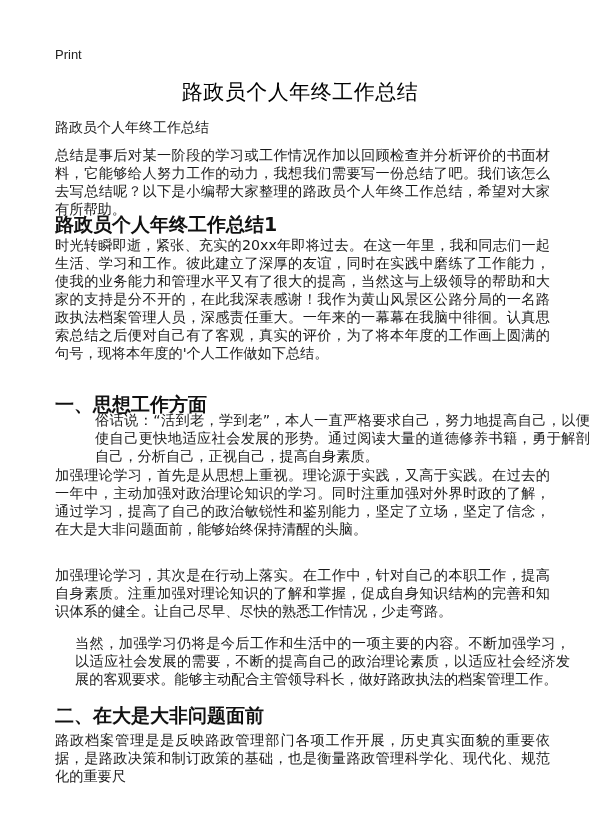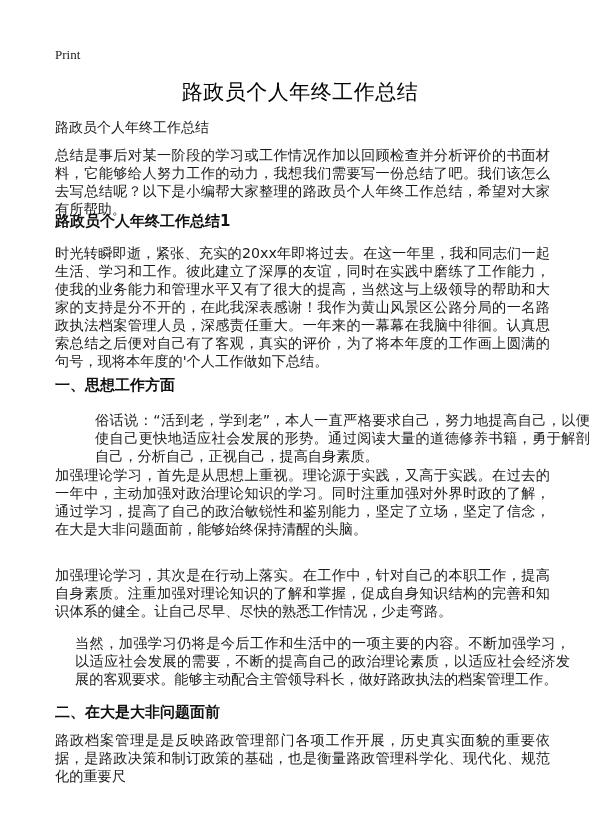--- a/index.html
+++ b/index.html
@@ -3,50 +3,50 @@
 <meta charset="utf-8">
 <style>
   html, body { margin: 0; padding: 0; background: #ffffff; }
   body {
     width: 600px; height: 828px; overflow: hidden; position: relative;
     color: #111111;
     font-family: "DejaVu Sans", "Liberation Sans", sans-serif;
   }
   .print-link {
     position: absolute; left: 55px; top: 47px;
-    font-family: Liberation Serif, serif;
+    font-family: Liberation Sans, sans-serif;
     font-size: 13px; color: #222;
   }
   .title {
     position: absolute; left: 0; width: 600px; top: 78px;
     text-align: center; font-size: 21px; font-weight: normal; color: #000;
     letter-spacing: 0.5px;
   }
   .subtitle { position: absolute; left: 55px; top: 119px; font-size: 14px; color: #222; }
   .body-text {
     position: absolute; left: 55px; width: 495px;
     font-size: 14.2px; line-height: 18px; color: #1a1a1a;
     text-align: justify; margin: 0;
   }
   .heading {
-    position: absolute; left: 55px; font-size: 15px; font-weight: bold; color: #111; margin: 0;
+    position: absolute; left: 55px; font-size: 19px; font-weight: bold; color: #111; margin: 0;
   }
 </style>
 </head>
 <body>
 
 <div class="print-link">Print</div>
 <h1 class="title" style="margin:0;">路政员个人年终工作总结</h1>
 <div class="subtitle">路政员个人年终工作总结</div>
 
 <p class="body-text" style="top:146px;">总结是事后对某一阶段的学习或工作情况作加以回顾检查并分析评价的书面材料，它能够给人努力工作的动力，我想我们需要写一份总结了吧。我们该怎么去写总结呢？以下是小编帮大家整理的路政员个人年终工作总结，希望对大家有所帮助。</p>
 
 <h2 class="heading" style="top:212px;">路政员个人年终工作总结1</h2>
-<p class="body-text" style="top:244px;">时光转瞬即逝，紧张、充实的20xx年即将过去。在这一年里，我和同志们一起生活、学习和工作。彼此建立了深厚的友谊，同时在实践中磨练了工作能力，使我的业务能力和管理水平又有了很大的提高，当然这与上级领导的帮助和大家的支持是分不开的，在此我深表感谢！我作为黄山风景区公路分局的一名路政执法档案管理人员，深感责任重大。一年来的一幕幕在我脑中徘徊。认真思索总结之后便对自己有了客观，真实的评价，为了将本年度的工作画上圆满的句号，现将本年度的'个人工作做如下总结。</p>
+<p class="body-text" style="top:236px;">时光转瞬即逝，紧张、充实的20xx年即将过去。在这一年里，我和同志们一起生活、学习和工作。彼此建立了深厚的友谊，同时在实践中磨练了工作能力，使我的业务能力和管理水平又有了很大的提高，当然这与上级领导的帮助和大家的支持是分不开的，在此我深表感谢！我作为黄山风景区公路分局的一名路政执法档案管理人员，深感责任重大。一年来的一幕幕在我脑中徘徊。认真思索总结之后便对自己有了客观，真实的评价，为了将本年度的工作画上圆满的句号，现将本年度的'个人工作做如下总结。</p>
 
-<h2 class="heading" style="top:376px;">一、思想工作方面</h2>
+<h2 class="heading" style="top:392px;">一、思想工作方面</h2>
 <p class="body-text" style="top:411px;margin-left:40px;">俗话说：“活到老，学到老”，本人一直严格要求自己，努力地提高自己，以便使自己更快地适应社会发展的形势。通过阅读大量的道德修养书籍，勇于解剖自己，分析自己，正视自己，提高自身素质。</p>
 <p class="body-text" style="top:466px;">加强理论学习，首先是从思想上重视。理论源于实践，又高于实践。在过去的一年中，主动加强对政治理论知识的学习。同时注重加强对外界时政的了解，通过学习，提高了自己的政治敏锐性和鉴别能力，坚定了立场，坚定了信念，在大是大非问题面前，能够始终保持清醒的头脑。</p>
 <p class="body-text" style="top:566px;">加强理论学习，其次是在行动上落实。在工作中，针对自己的本职工作，提高自身素质。注重加强对理论知识的了解和掌握，促成自身知识结构的完善和知识体系的健全。让自己尽早、尽快的熟悉工作情况，少走弯路。</p>
 <p class="body-text" style="top:634px;margin-left:20px;">当然，加强学习仍将是今后工作和生活中的一项主要的内容。不断加强学习，以适应社会发展的需要，不断的提高自己的政治理论素质，以适应社会经济发展的客观要求。能够主动配合主管领导科长，做好路政执法的档案管理工作。</p>
 
 <h2 class="heading" style="top:703px;">二、在大是大非问题面前</h2>
 <p class="body-text" style="top:731px;">路政档案管理是是反映路政管理部门各项工作开展，历史真实面貌的重要依据，是路政决策和制订政策的基础，也是衡量路政管理科学化、现代化、规范化的重要尺</p>
 
 </body></html>

